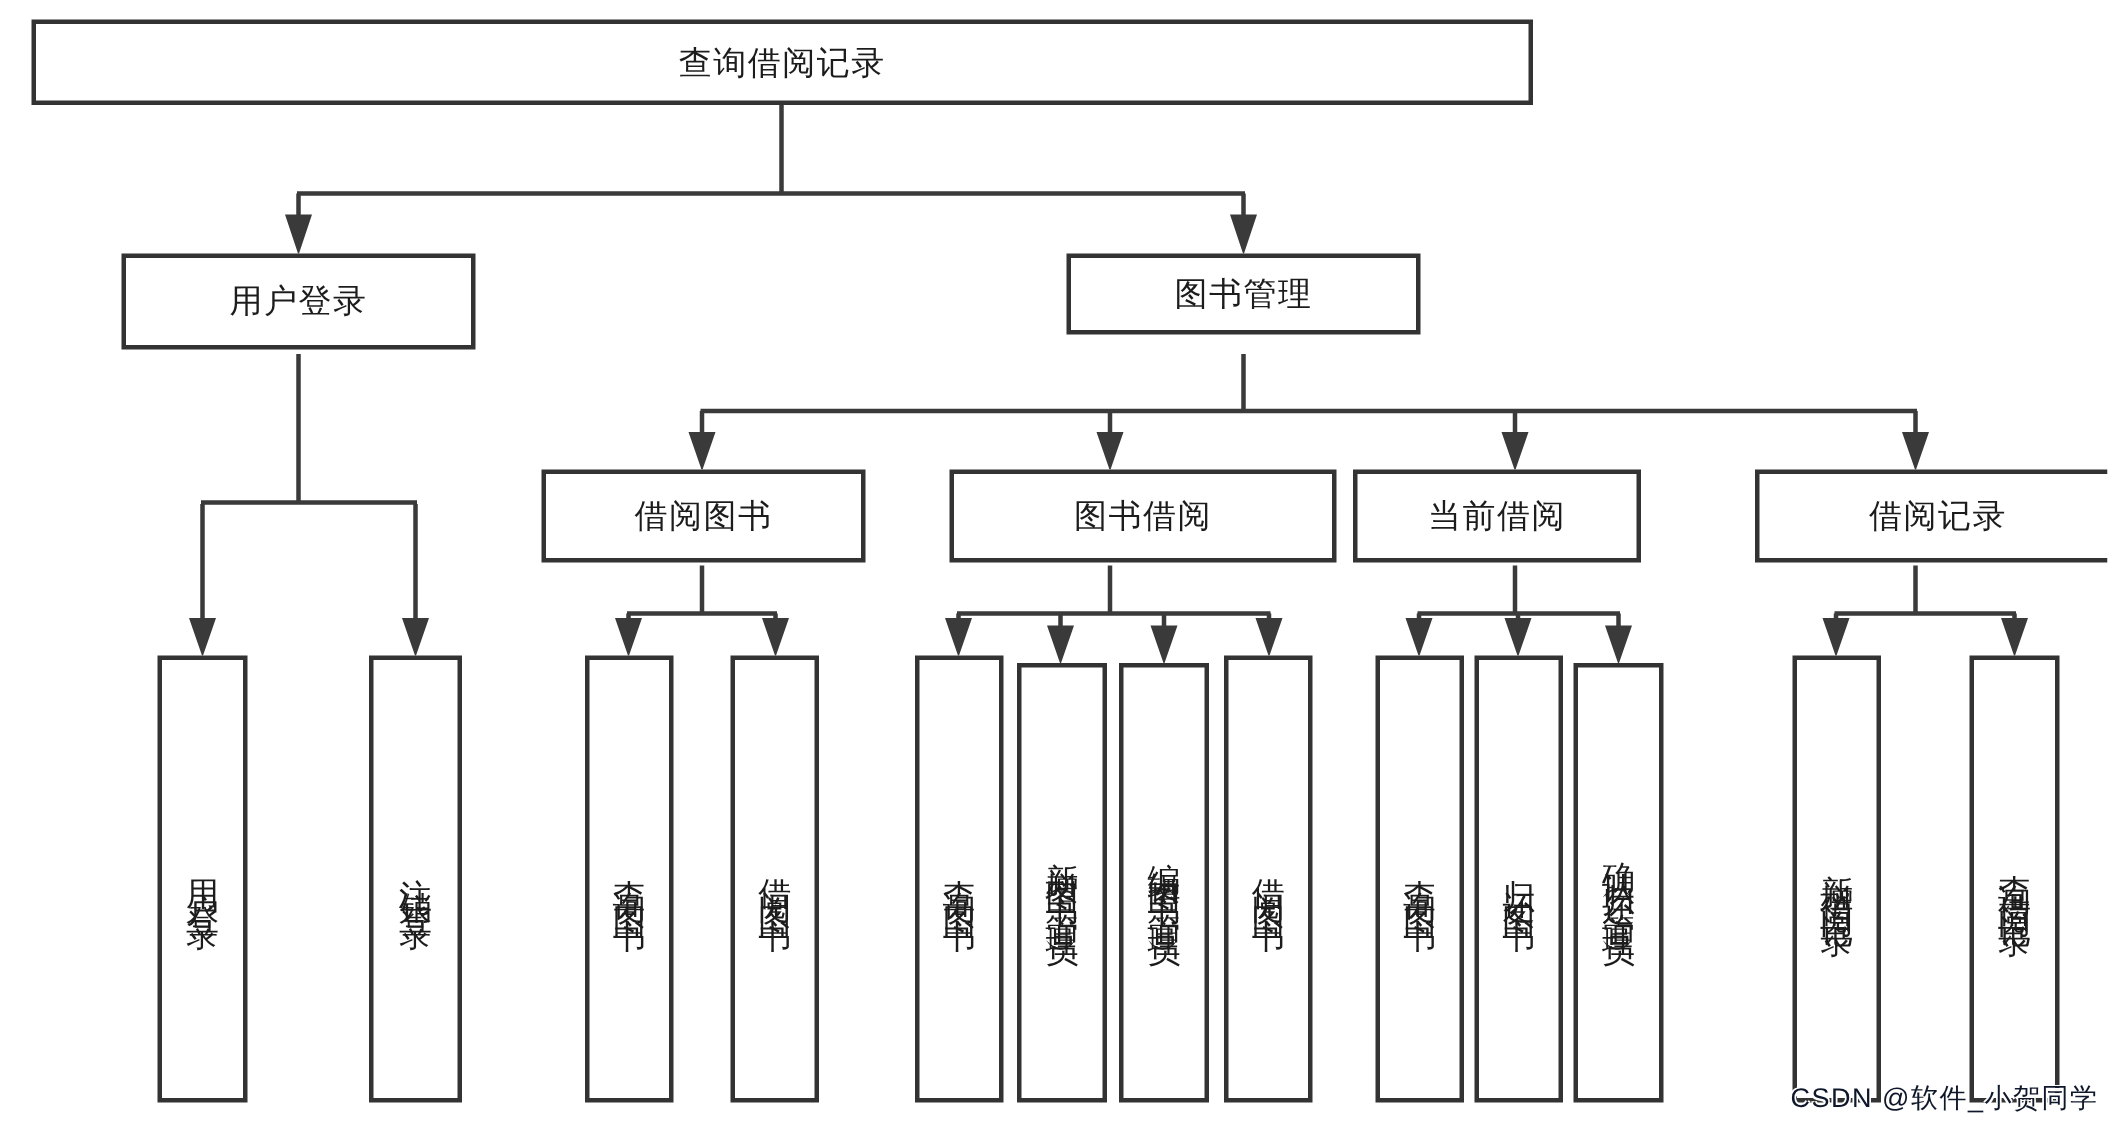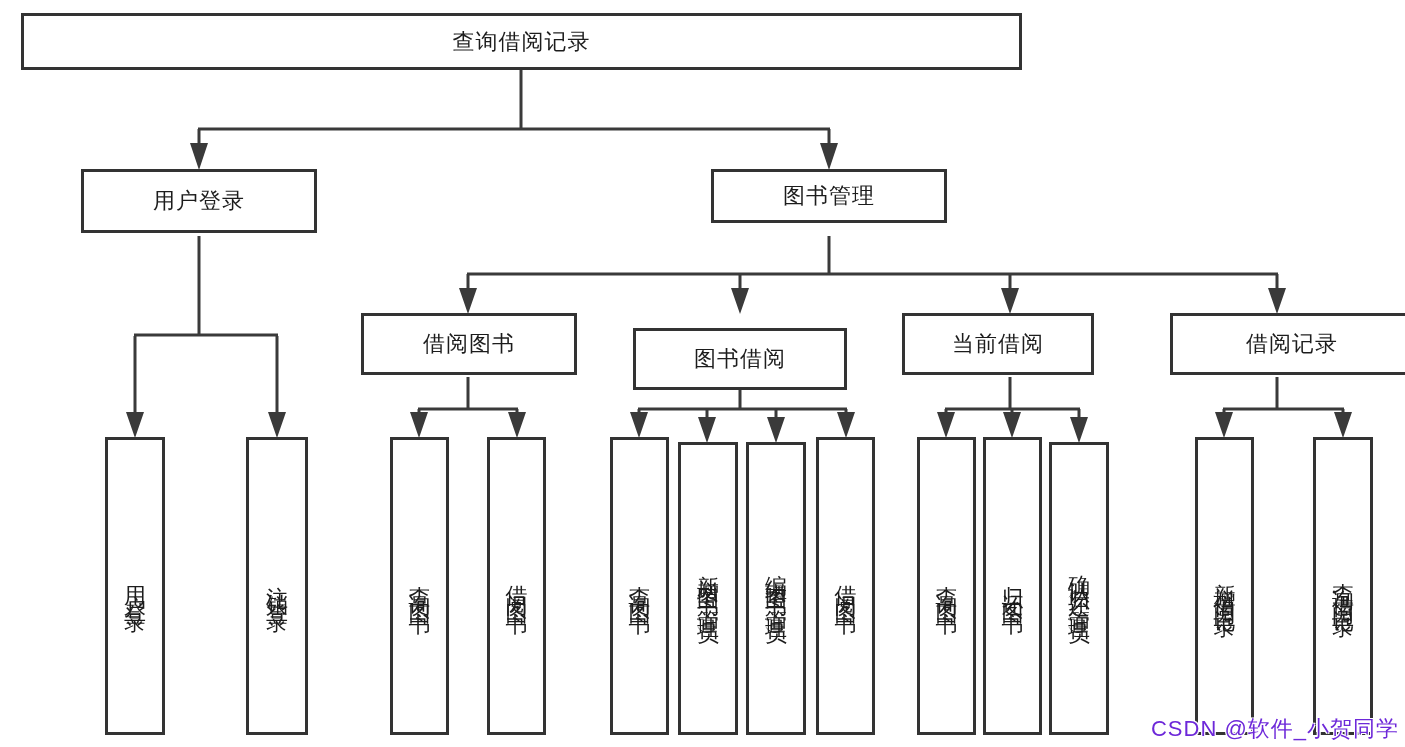--- a/index.html
+++ b/index.html
@@ -35,22 +35,22 @@
     text-orientation: mixed;
     letter-spacing: 9px;
     line-height: 1;
     white-space: nowrap;
   }
   .vbox.long span { letter-spacing: 7px; }
   .watermark {
     position: absolute;
     right: 6px;
     bottom: 3px;
-    font-size: 22px;
-    color: #6d28d9;
+    font-size: 18px;
+    color: #0f172a;
     letter-spacing: 1px;
     z-index: 5;
     text-shadow: 1px 1px 0 #ffffff, -1px -1px 0 #ffffff, 1px -1px 0 #ffffff, -1px 1px 0 #ffffff;
     white-space: nowrap;
   }
 </style>
 </head>
 <body>
 
 <div class="stage">
@@ -121,21 +121,21 @@
   <div class="box hbox" style="left:81px; top:169px; width:236px; height:64px;">
     <span>用户登录</span>
   </div>
   <div class="box hbox" style="left:711px; top:169px; width:236px; height:54px;">
     <span>图书管理</span>
   </div>
 
   <div class="box hbox" style="left:361px; top:313px; width:216px; height:62px;">
     <span>借阅图书</span>
   </div>
-  <div class="box hbox" style="left:633px; top:328px; width:214px; height:62px;">
+  <div class="box hbox" style="left:633px; top:313px; width:258px; height:62px;">
     <span>图书借阅</span>
   </div>
   <div class="box hbox" style="left:902px; top:313px; width:192px; height:62px;">
     <span>当前借阅</span>
   </div>
   <div class="box hbox" style="left:1170px; top:313px; width:244px; height:62px;">
     <span>借阅记录</span>
   </div>
 
   <div class="box vbox" style="left:105px; top:437px; width:60px; height:298px;">

